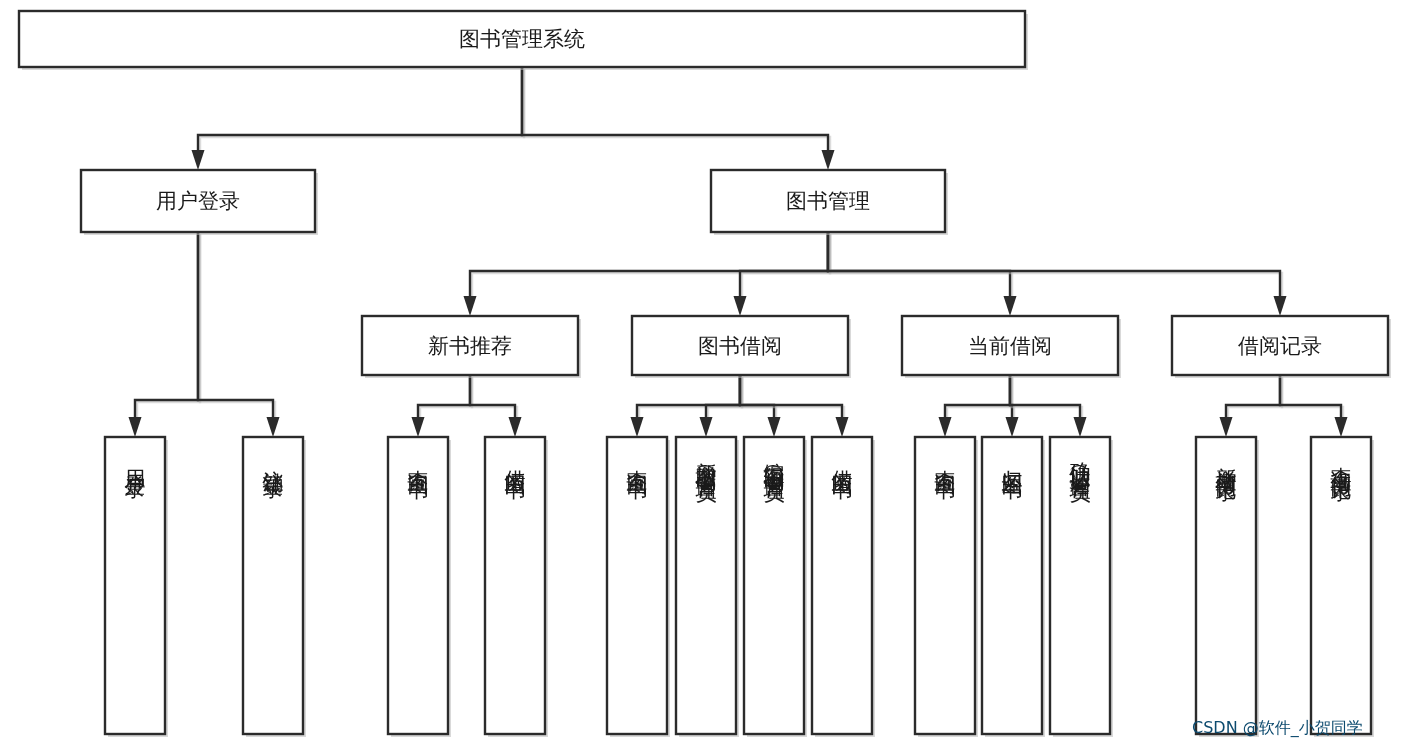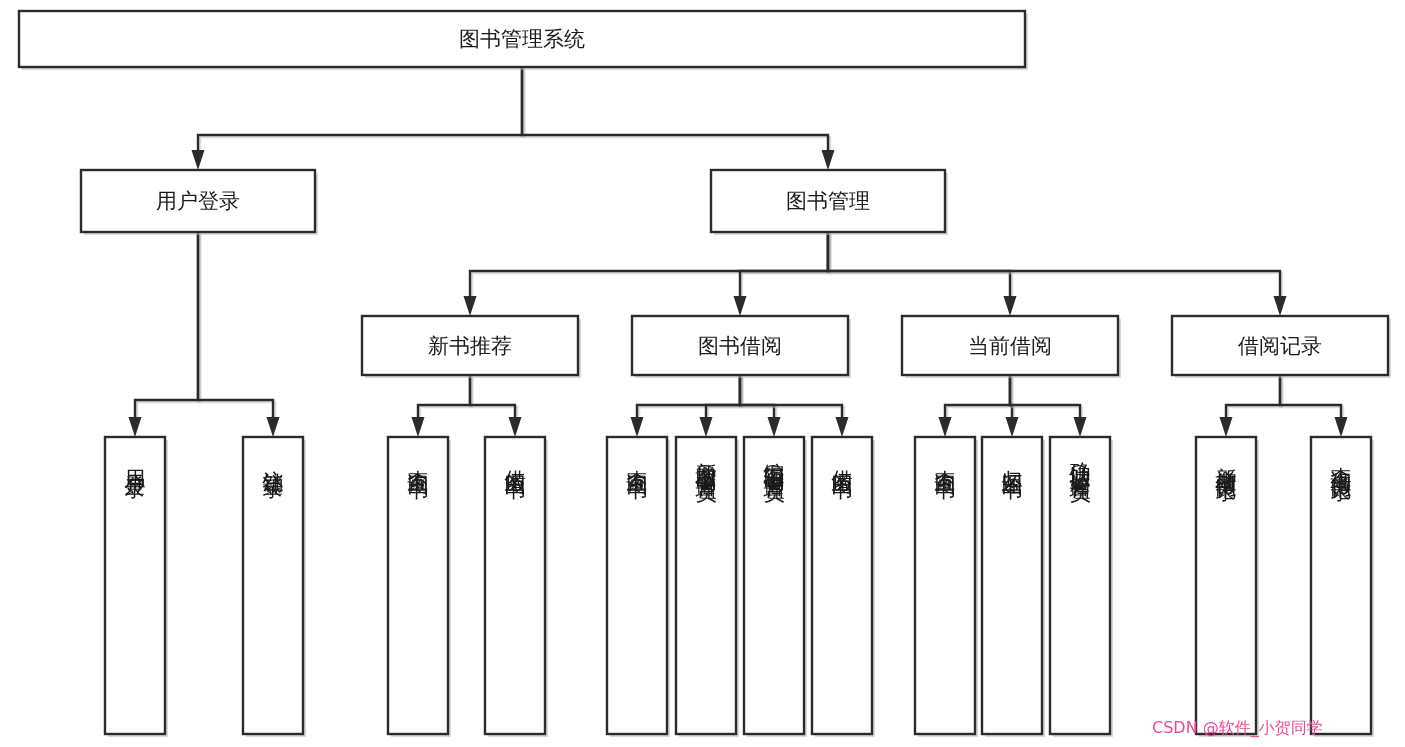--- a/index.html
+++ b/index.html
@@ -273,14 +273,14 @@
           <rect class="node-rect" x="1196" y="437" width="60" height="297"></rect>
           <text class="node-label-v" x="1226" y="459" dominant-baseline="hanging" text-anchor="middle">新增借阅记录</text>
         </g>
         <g>
           <rect class="node-shadow" x="1314" y="440" width="60" height="297"></rect>
           <rect class="node-rect" x="1311" y="437" width="60" height="297"></rect>
           <text class="node-label-v" x="1341" y="459" dominant-baseline="hanging" text-anchor="middle">查询借阅记录</text>
         </g>
       </g>
   </svg>
-  <div class="watermark" style="left: 1152px; top: 718px; color: #ec4899;">CSDN @软件_小贺同学</div>
+  <div class="watermark" style="left: 1192px; top: 718px; color: #0c4a6e;">CSDN @软件_小贺同学</div>
 </div>
 
 </body></html>

